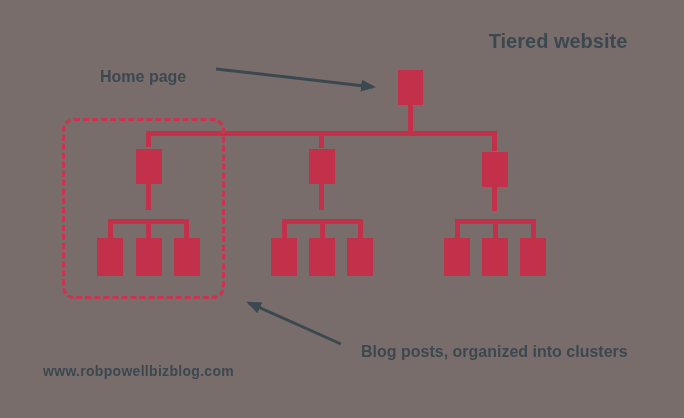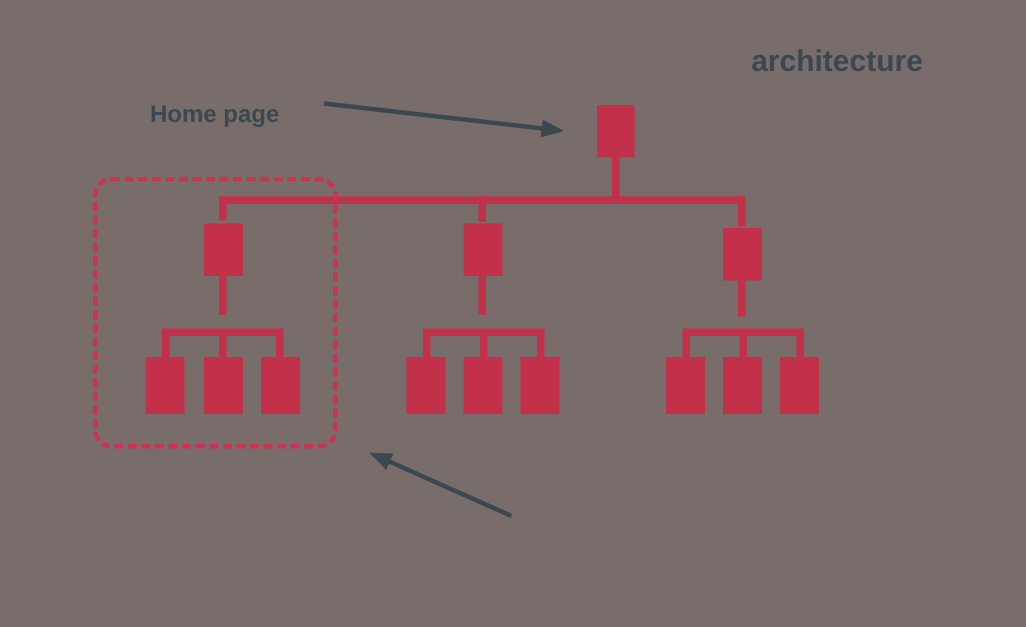--- a/index.html
+++ b/index.html
@@ -112,18 +112,20 @@
         <path d="M0,0 L15,6 L0,12 z" fill="var(--arrow)"></path>
       </marker>
     </defs>
     <line x1="216" y1="69" x2="373" y2="87" stroke="var(--arrow)" stroke-width="3" marker-end="url(#ah)"></line>
     <line x1="341" y1="344" x2="249" y2="303" stroke="var(--arrow)" stroke-width="3" marker-end="url(#ah)"></line>
   </svg>
 
   <div class="label home-label">Home page</div>
 
   <div class="label title">
-    <div>architecture</div>
+    <div>Tiered website</div>
   </div>
 
+  <div class="label blog-label">Blog posts, organized into clusters</div>
 
+  <div class="label watermark">www.robpowellbizblog.com</div>
 
 </div>
 
 </body></html>

